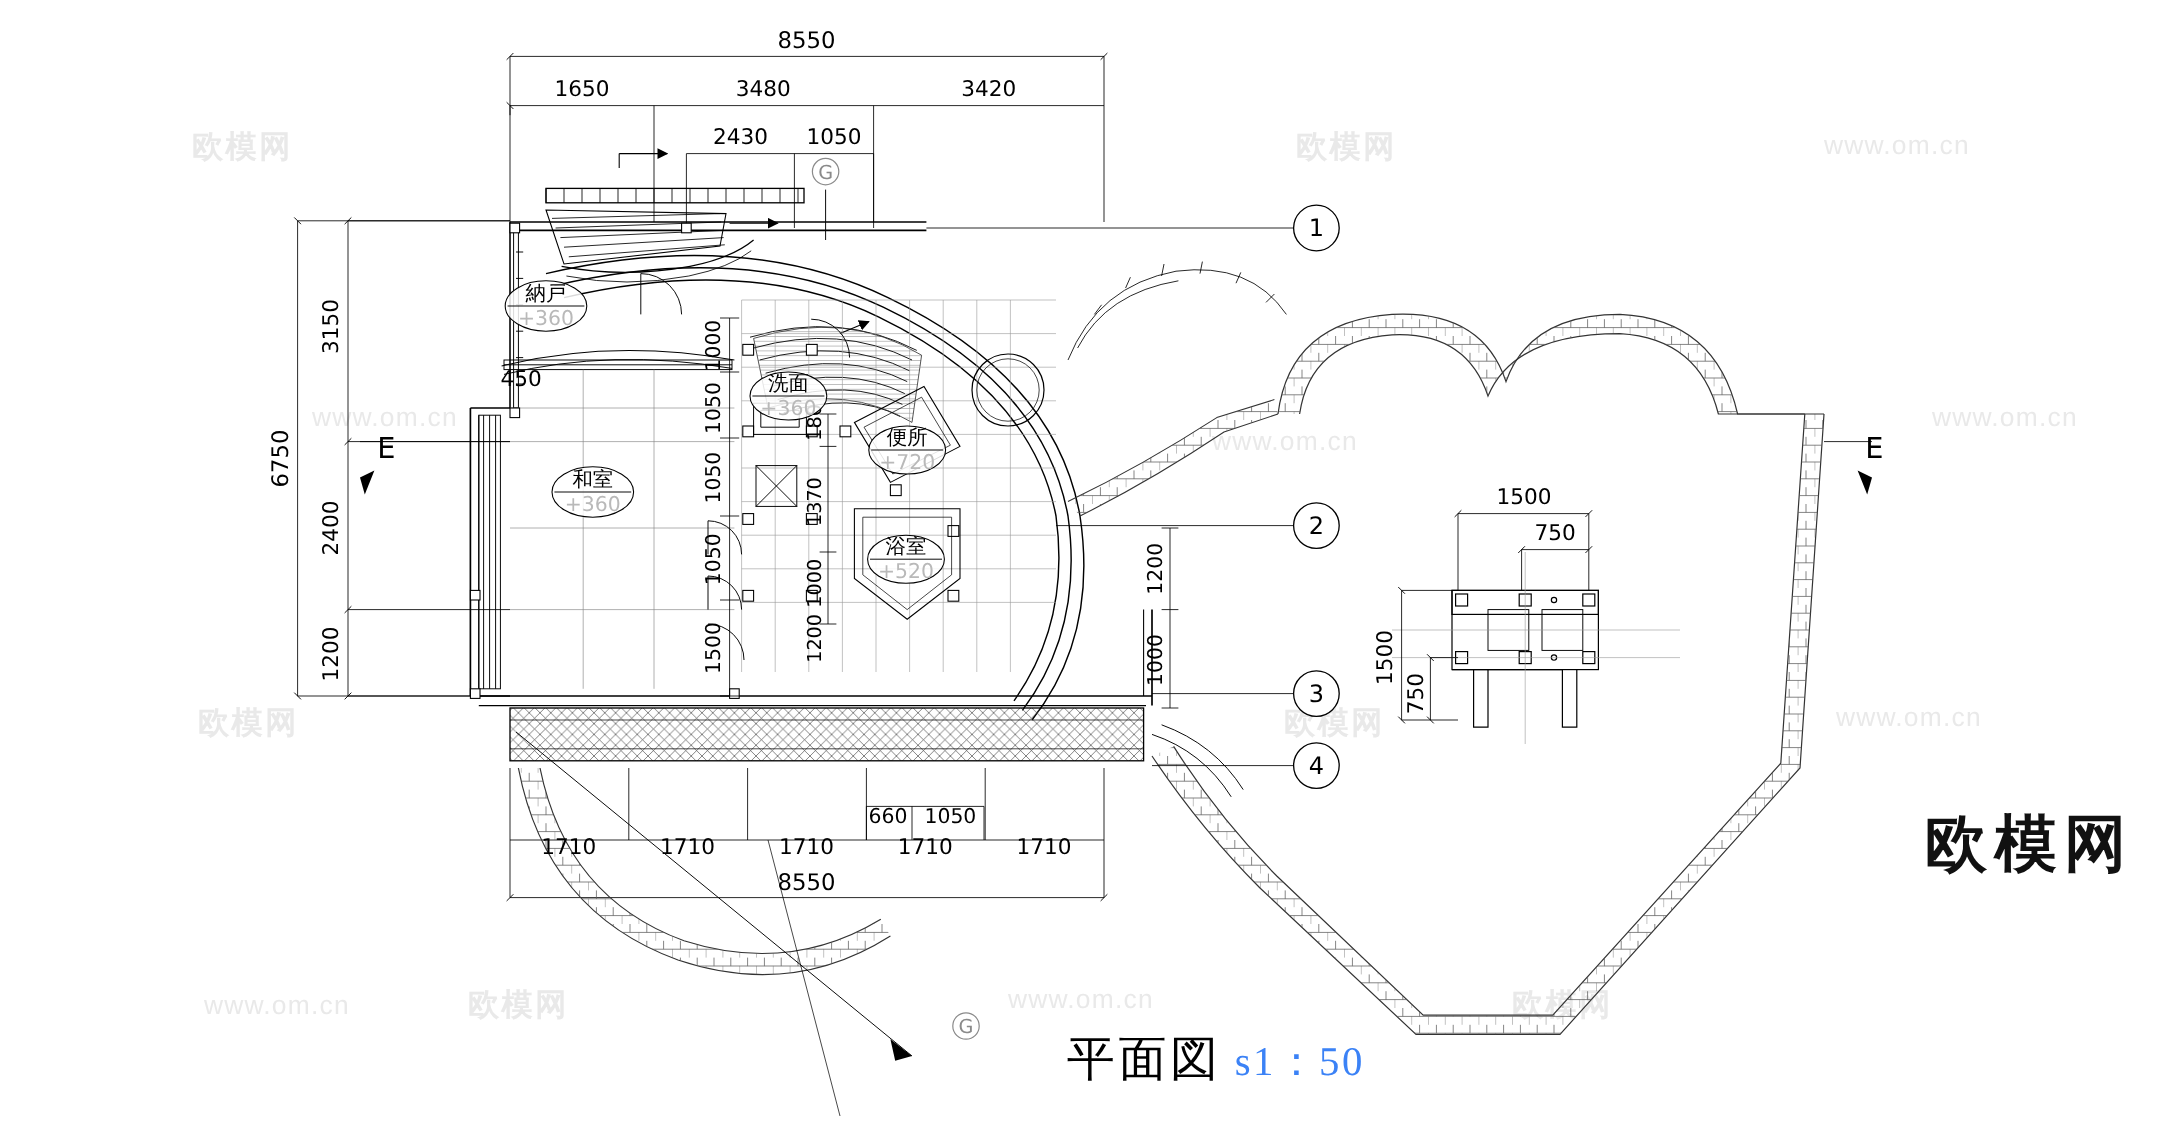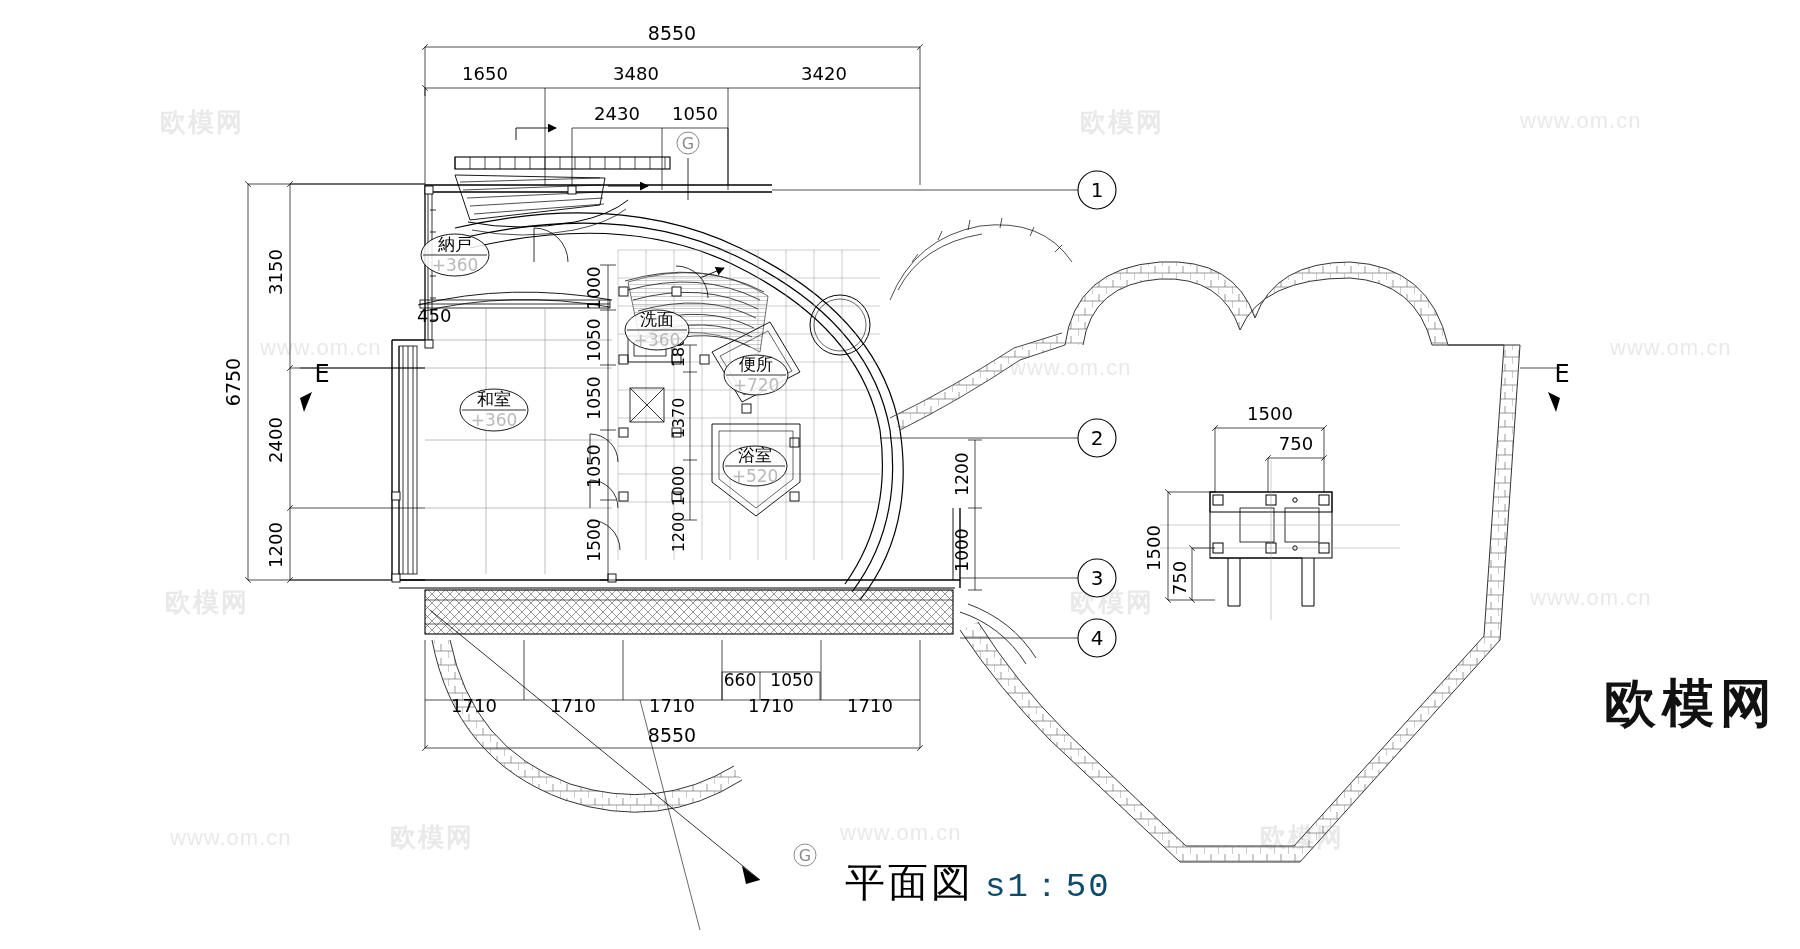--- a/index.html
+++ b/index.html
@@ -30,25 +30,26 @@
     right:22px; bottom:210px;
     font-size:52px;
     font-weight:700;
     color:#111;
     letter-spacing:6px;
     font-family:"DejaVu Sans", sans-serif;
   }
 
   .ttl {
     position:absolute;
-    font-family:Liberation Mono, monospace;
+    font-family:Liberation Serif, serif;
     color:#000;
+    margin-left:44px;
   }
   .ttl-main { font-size:40px; letter-spacing:3px; font-weight:500; }
-  .ttl-scale { font-size:34px; color:#0c4a6e; letter-spacing:2px; }
+  .ttl-scale { font-size:34px; color:#3b82f6; letter-spacing:2px; }
 </style>
 </head>
 <body>
 
 <div id="stage">
 
   <div id="wm-layer">
       <div class="wm wm-cn" style="left: 160px; top: 105px;">欧模网</div>
       <div class="wm wm-cn" style="left: 1080px; top: 105px;">欧模网</div>
       <div class="wm wm-url" style="left: 1520px; top: 108px;">www.om.cn</div>

